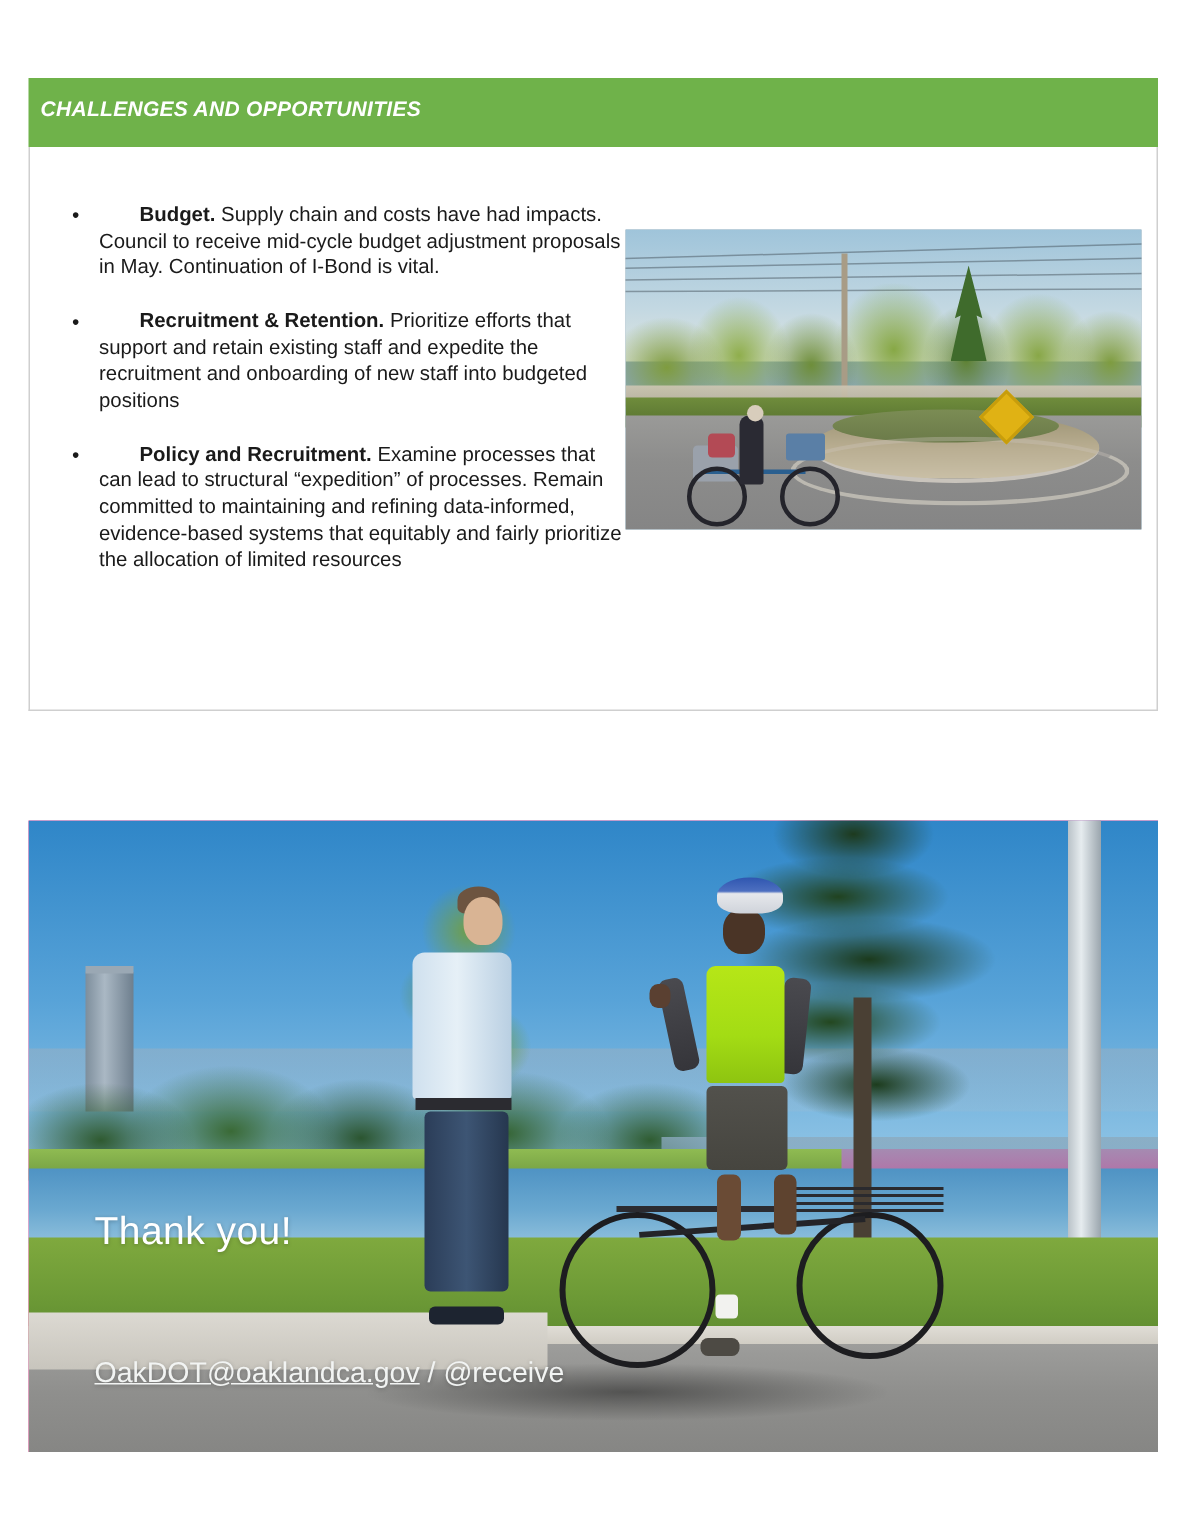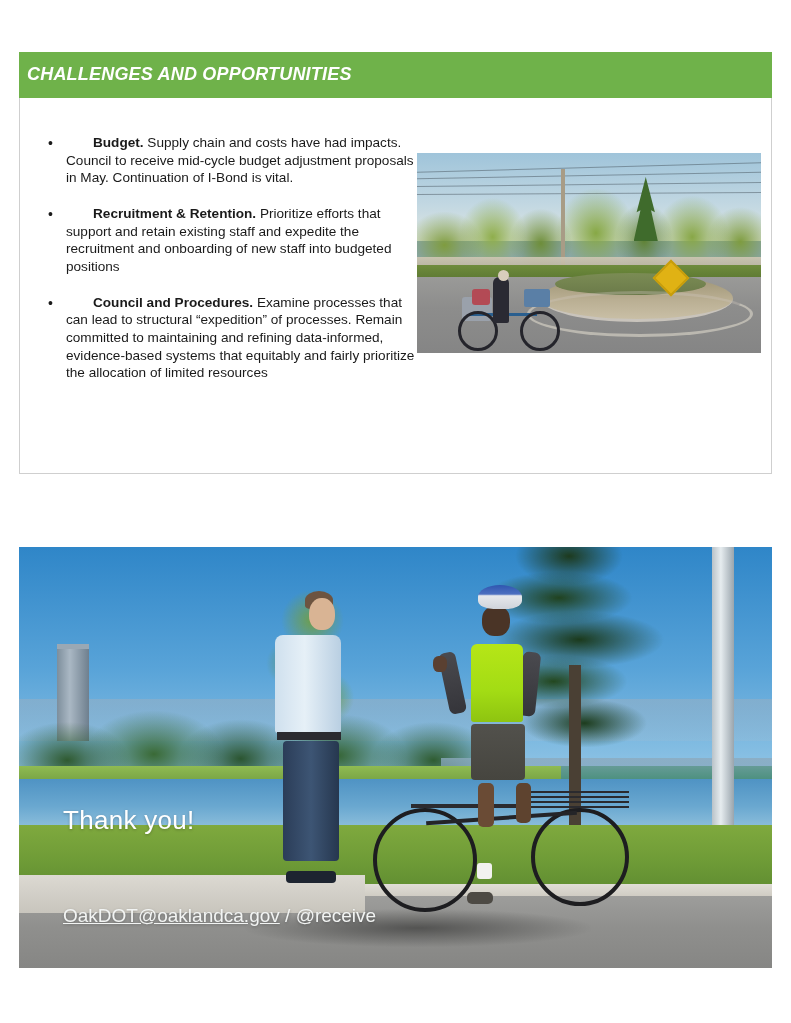--- a/index.html
+++ b/index.html
@@ -30,21 +30,21 @@
     left: 0;
     top: 0;
     width: 753px;
     height: 46px;
     background: #6fb24a;
   }
   .slide1-title {
     position: absolute;
     left: 8px;
     top: 12px;
-    font-size: 18px;
+    font-size: 14px;
     font-weight: bold;
     font-style: italic;
     color: #ffffff;
     letter-spacing: 0.2px;
     white-space: nowrap;
   }
   .slide1-body {
     position: absolute;
     left: 0;
     top: 46px;
@@ -191,21 +191,21 @@
   }
 
   
   .slide2 {
     position: absolute;
     left: 19px;
     top: 547px;
     width: 753px;
     height: 421px;
     overflow: hidden;
-    background: #15803d;
+    background: #ec4899;
   }
   
   .p2-sky {
     position:absolute; left:0; top:0; width:100%; height:52%;
     background: linear-gradient(to bottom, #2f86c8 0%, #58a3d8 55%, #8cc2e4 100%);
   }
   .p2-skyline {
     position:absolute; left:0; top:36%; width:100%; height:10%;
     background: linear-gradient(to bottom, rgba(150,175,195,.55), rgba(170,190,205,.2));
   }
@@ -421,21 +421,21 @@
       <span class="bullet-lead">Budget.</span><span class="bullet-text"> Supply chain and costs have had impacts. Council to receive mid-cycle budget adjustment proposals in May.  Continuation of I-Bond is vital.</span>
     </div>
 
     <div class="bullet">
       <span class="bullet-dot">•</span>
       <span class="bullet-lead">Recruitment &amp; Retention.</span><span class="bullet-text"> Prioritize efforts that support and retain existing staff and expedite the recruitment and onboarding of new staff into budgeted positions</span>
     </div>
 
     <div class="bullet">
       <span class="bullet-dot">•</span>
-      <span class="bullet-lead">Council and Procedures.</span><span class="bullet-text"> Examine processes that can lead to structural “expedition” of processes. Remain committed to maintaining and refining data-informed, evidence-based systems that equitably and fairly prioritize the allocation of limited resources</span>
+      <span class="bullet-lead">Policy and Recruitment.</span><span class="bullet-text"> Examine processes that can lead to structural “expedition” of processes. Remain committed to maintaining and refining data-informed, evidence-based systems that equitably and fairly prioritize the allocation of limited resources</span>
     </div>
 
   </div>
 
   <div class="slide1-photo">
     <div class="p1-sky"></div>
     <div class="p1-wires">
       <div class="p1-wire" style="top:6px;transform:rotate(-1.6deg)"></div>
       <div class="p1-wire" style="top:14px;transform:rotate(-1.1deg)"></div>
       <div class="p1-wire" style="top:23px;transform:rotate(-0.7deg)"></div>

